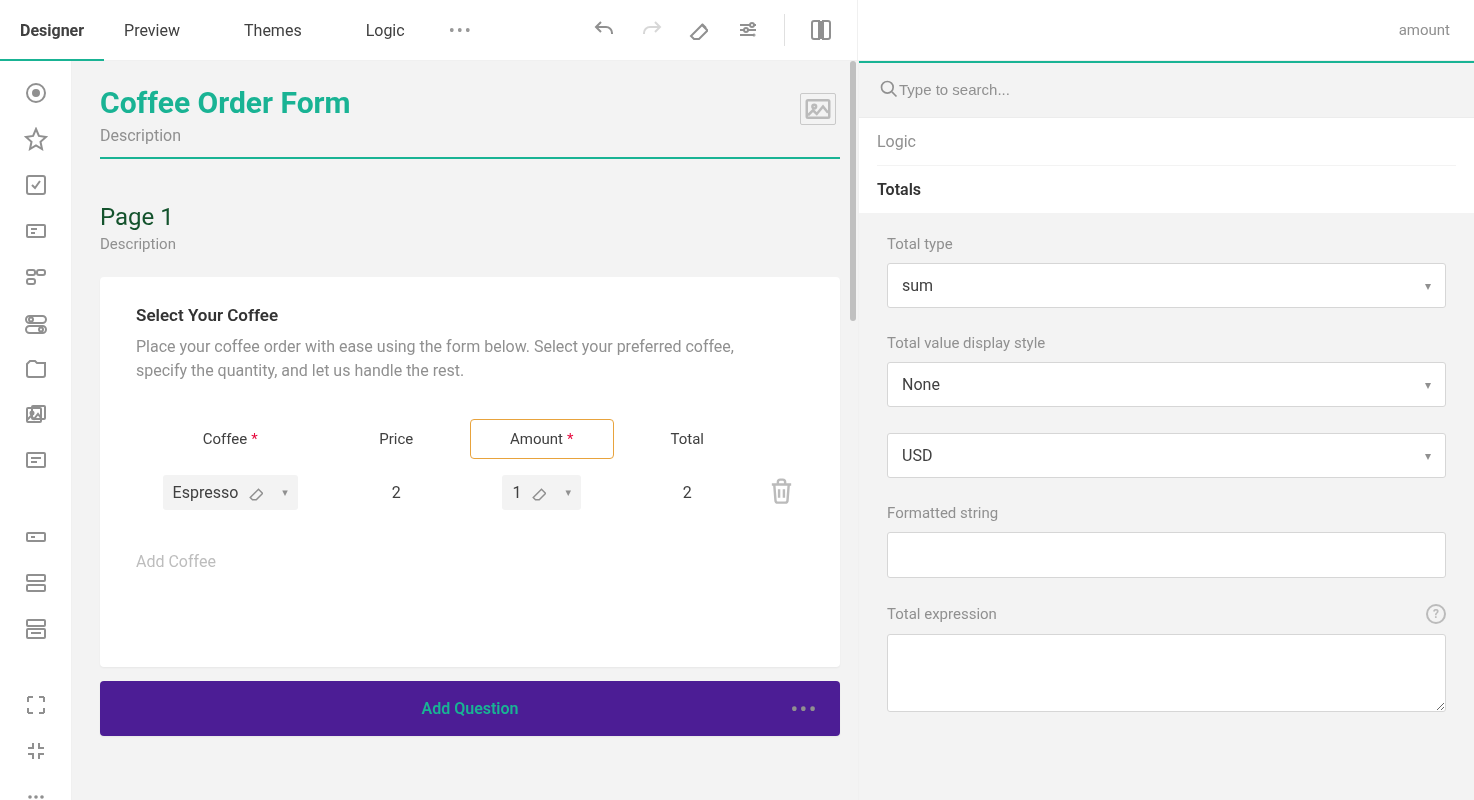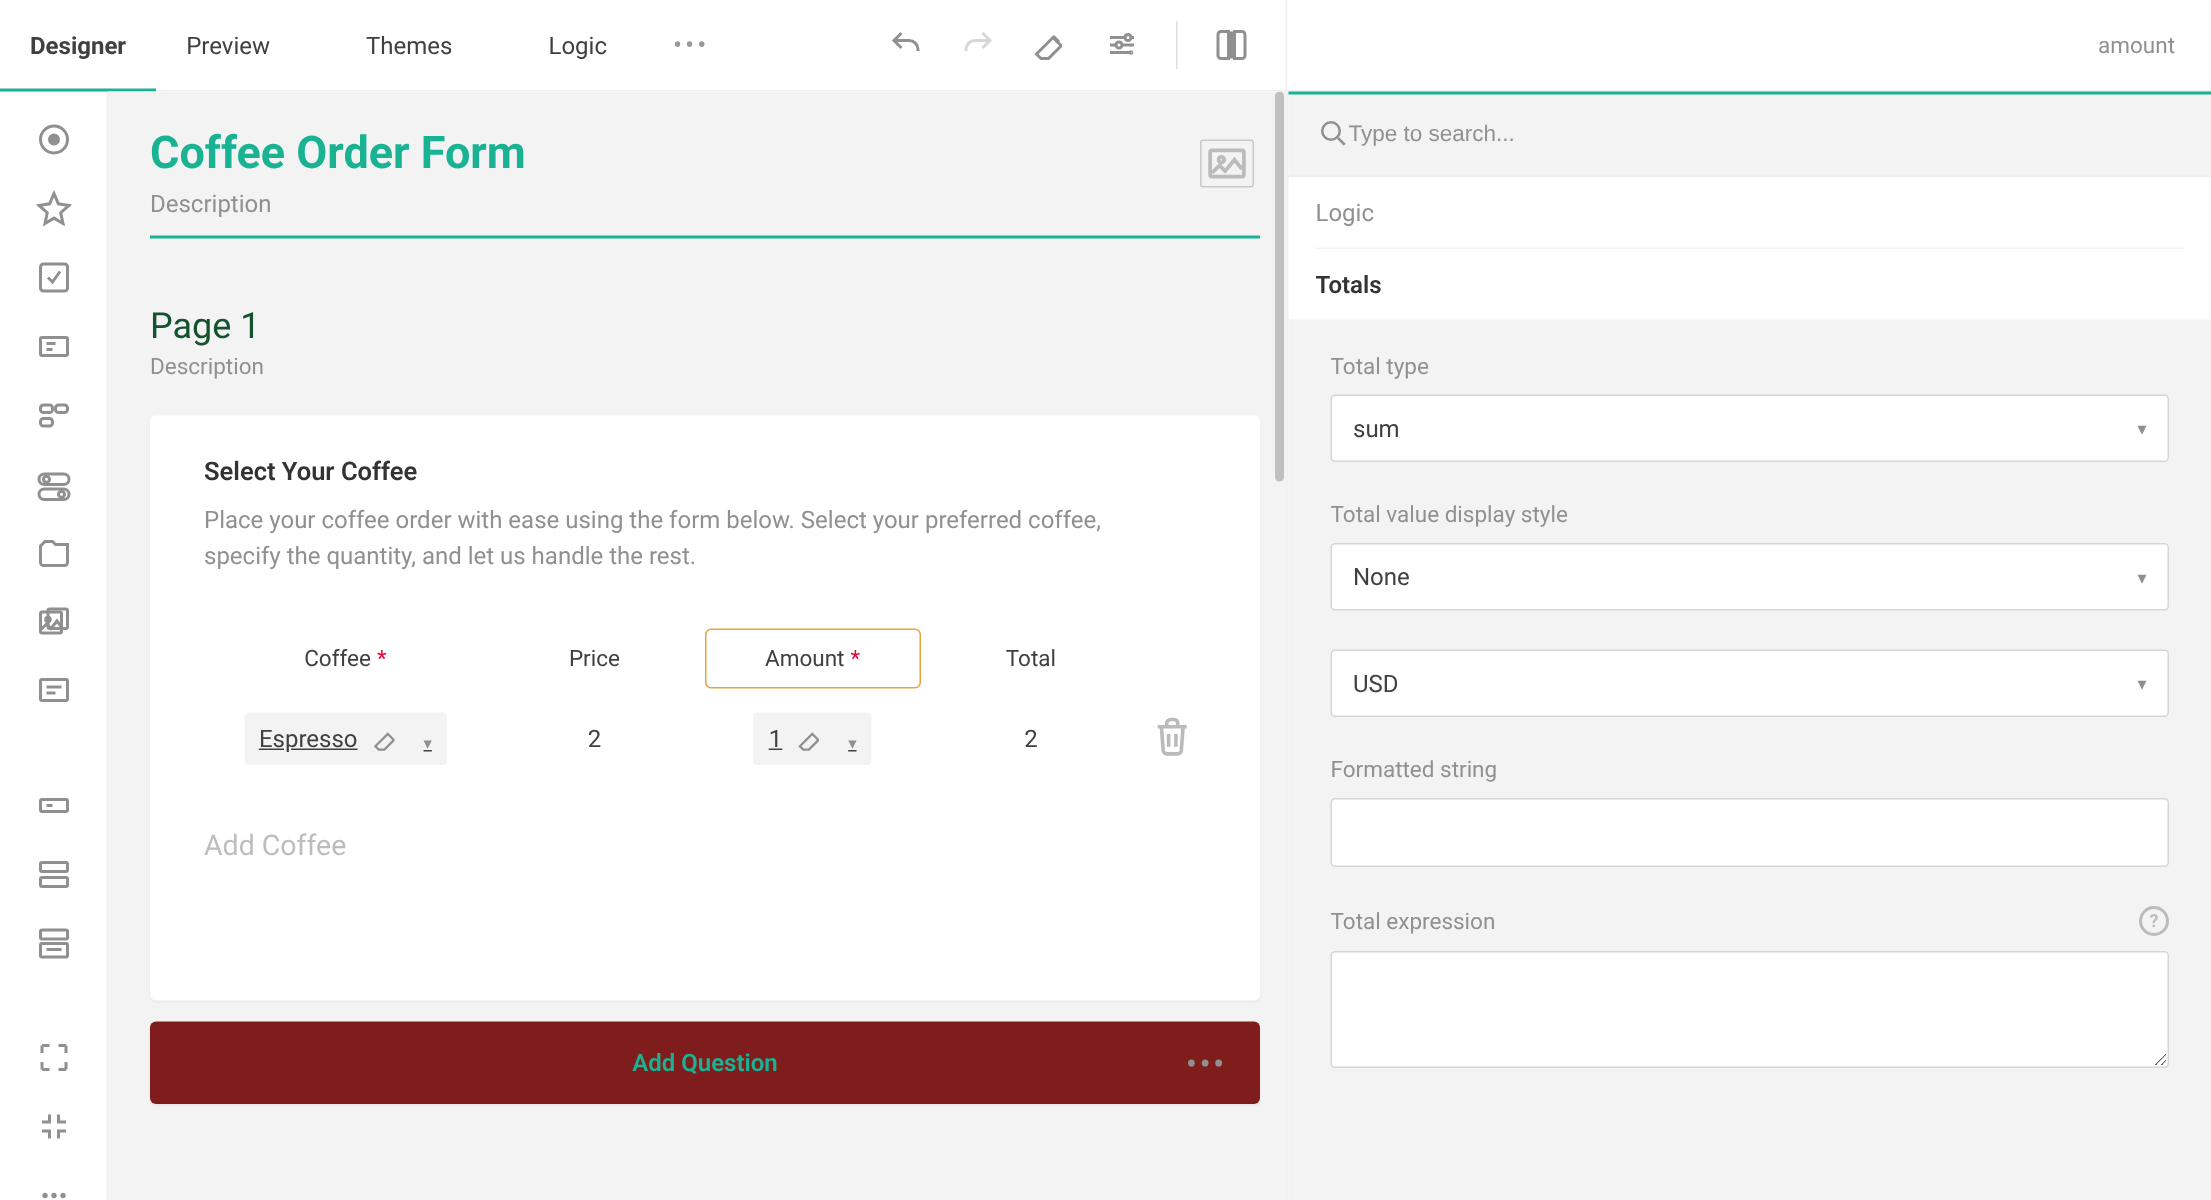--- a/index.html
+++ b/index.html
@@ -48,28 +48,28 @@
 
   .question-card { background: #fff; border-radius: 4px; padding: 28px 36px 40px; box-shadow: 0 1px 2px rgba(0,0,0,0.05); margin-bottom: 14px; min-height: 390px; }
   .q-title { font-size: 17px; font-weight: 600; color: #333; margin-bottom: 10px; }
   .q-desc { font-size: 16px; color: #909090; line-height: 1.5; margin-bottom: 34px; max-width: 640px;}
 
   .matrix { width: 100%; }
   .matrix th { padding: 10px 12px; font-weight: 400; font-size: 15px; color: #404040; text-align: center; }
   .matrix th.selected { border: 1px solid #e8a33d; border-radius: 4px; }
   .req { color: #e50a3e; margin-left: 4px; }
   .matrix td { padding: 14px 6px; text-align: center; font-size: 16px; color: #404040; vertical-align: middle; }
-  .cell-dd { display: inline-flex; align-items: flex-end; background: #f3f3f3; border-radius: 3px; padding: 8px 10px; gap: 4px; cursor: pointer; text-decoration: underline; }
+  .cell-dd { display: inline-flex; align-items: center; background: #f3f3f3; border-radius: 3px; padding: 8px 10px; gap: 4px; cursor: pointer; }
   .eraser-sm { width: 18px; height: 18px; color: #909090; display: inline-flex; margin: 0 6px; }
   .dd-arrow { color: #909090; font-size: 11px; margin-left: 6px; }
   .trash { color: #bbb; }
   .totals-row td { color: #909090; font-size: 15px; text-align: right; padding-top: 4px; }
-  .add-row { color: #bdbdbd; font-size: 19px; font-weight: 400; margin-top: 26px; cursor: pointer; }
-
-  .add-question-bar { background: #7f1d1d; border-radius: 4px; text-align: center; padding: 18px; font-weight: 600; position: relative; box-shadow: 0 1px 2px rgba(0,0,0,0.05); }
+  .add-row { color: #bdbdbd; font-size: 16px; font-weight: 400; margin-top: 26px; cursor: pointer; }
+
+  .add-question-bar { background: #4c1d95; border-radius: 4px; text-align: center; padding: 18px; font-weight: 600; position: relative; box-shadow: 0 1px 2px rgba(0,0,0,0.05); }
   .add-question-bar .label { color: var(--accent); font-size: 16px; }
   .aq-dots { position: absolute; right: 22px; top: 50%; transform: translateY(-50%); color: #909090; font-size: 20px; letter-spacing: 2px; cursor: pointer; }
 
   
   .props { width: 616px; border-left: 1px solid #f0f0f0; display: flex; flex-direction: column; position: relative; }
   .props::before { content:""; position: absolute; top: 0; left: 0; right: 0; height: 2px; background: var(--accent); }
   .search-row { display: flex; align-items: center; padding: 18px 20px; background: var(--page-bg); border-bottom: 1px solid #ececec; }
   .search-row input { border: none; background: transparent; font-size: 15px; outline: none; flex: 1; color: #404040; }
   .search-row input::placeholder { color: #909090; }
 

